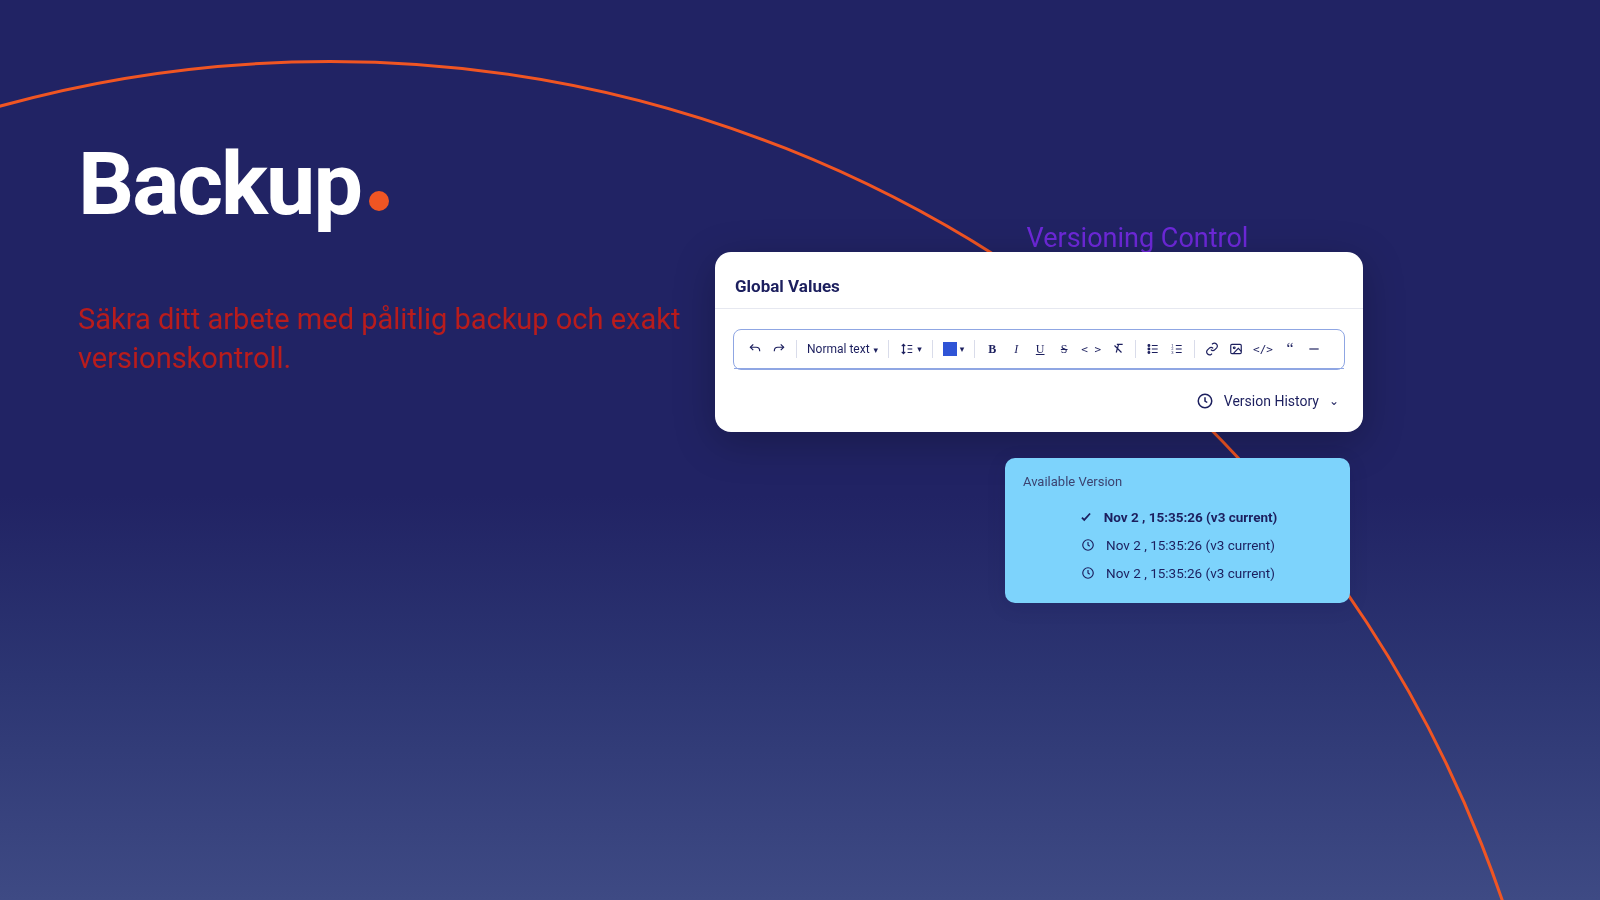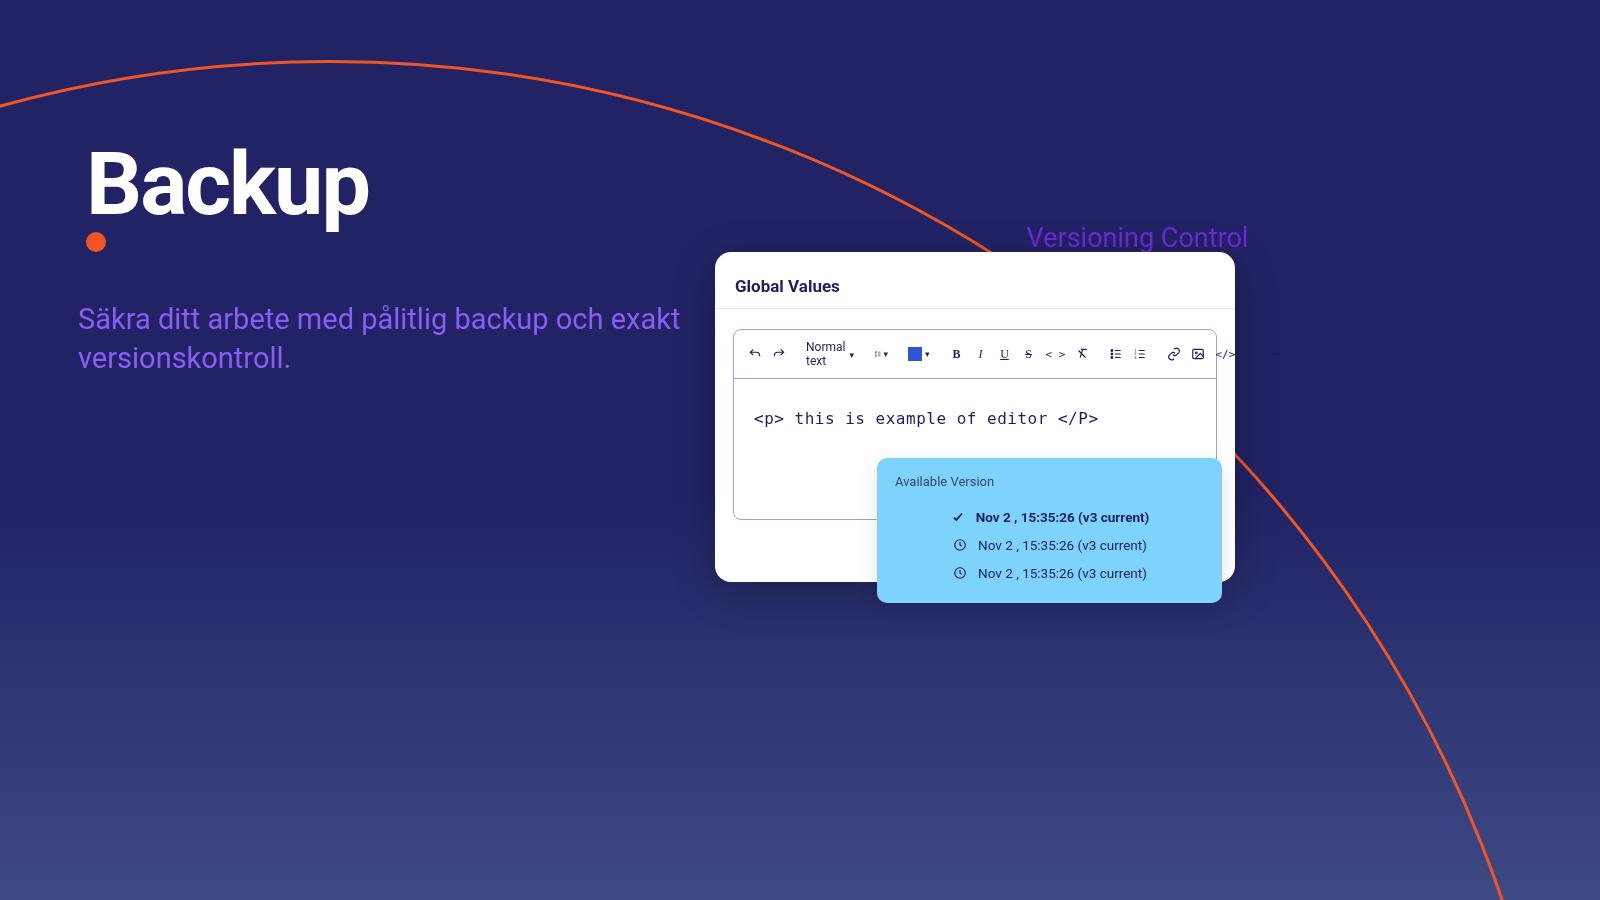--- a/index.html
+++ b/index.html
@@ -23,37 +23,36 @@
     left: 78px;
     top: 132px;
   }
   .hero h1 {
     font-size: 88px;
     font-weight: 700;
     letter-spacing: -2px;
     color: #ffffff;
     display: flex;
     align-items: baseline;
-    flex-direction: column;
   }
   .hero h1 .dot {
     display: inline-block;
     width: 20px;
     height: 20px;
     background: #f05523;
     border-radius: 50%;
     margin-left: 8px;
     position: relative;
     top: -3px;
   }
   .hero-sub {
     position: absolute;
     left: 78px;
     top: 300px;
-    color: #8b5cf6;
+    color: #b91c1c;
     font-size: 29px;
     font-weight: 400;
     line-height: 1.35;
     max-width: 640px;
   }
 
   .panel-title {
     position: absolute;
     left: 930px;
     top: 210px;
@@ -62,21 +61,21 @@
     font-weight: 400;
     width: 415px;
     text-align: center;
     margin-top: 12px;
   }
 
   .card {
     position: absolute;
     left: 715px;
     top: 252px;
-    width: 520px;
+    width: 648px;
     background: #ffffff;
     border-radius: 16px;
     padding: 22px 18px 22px 18px;
     box-shadow: 0 10px 40px rgba(0,0,0,0.25);
   }
   .card-title {
     color: #1c1f5e;
     font-size: 17px;
     font-weight: 700;
     padding: 2px 0 12px 2px;
@@ -297,23 +296,20 @@
         <span class="tb-btn mono">&lt;/&gt;</span>
         <span class="tb-btn" style="font-family:Georgia,serif;font-size:16px;line-height:10px;">“</span>
         <span class="tb-btn">
           <svg width="14" height="14" viewBox="0 0 24 24" stroke="#1c1f5e" stroke-width="2">
               <path d="M4 12h16"></path>
             </svg>
         </span>
       </span>
     </div>
 
-    <div class="editor-body">
-      <span class="code">&lt;p&gt; this is example of editor &lt;/P&gt;</span>
-    </div>
 
     <div class="vers-popover">
       <div class="hdr">Available Version</div>
 
       <div class="vers-item sel">
         <span class="ic">
           <svg width="14" height="14" viewBox="0 0 24 24" fill="none" stroke="#1c1f5e" stroke-width="3">
               <path d="M5 13l4 4 10-11"></path>
             </svg>
         </span>

